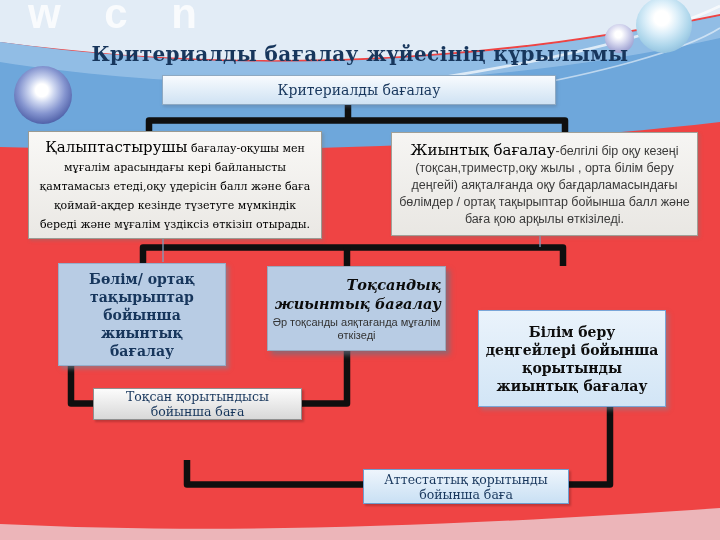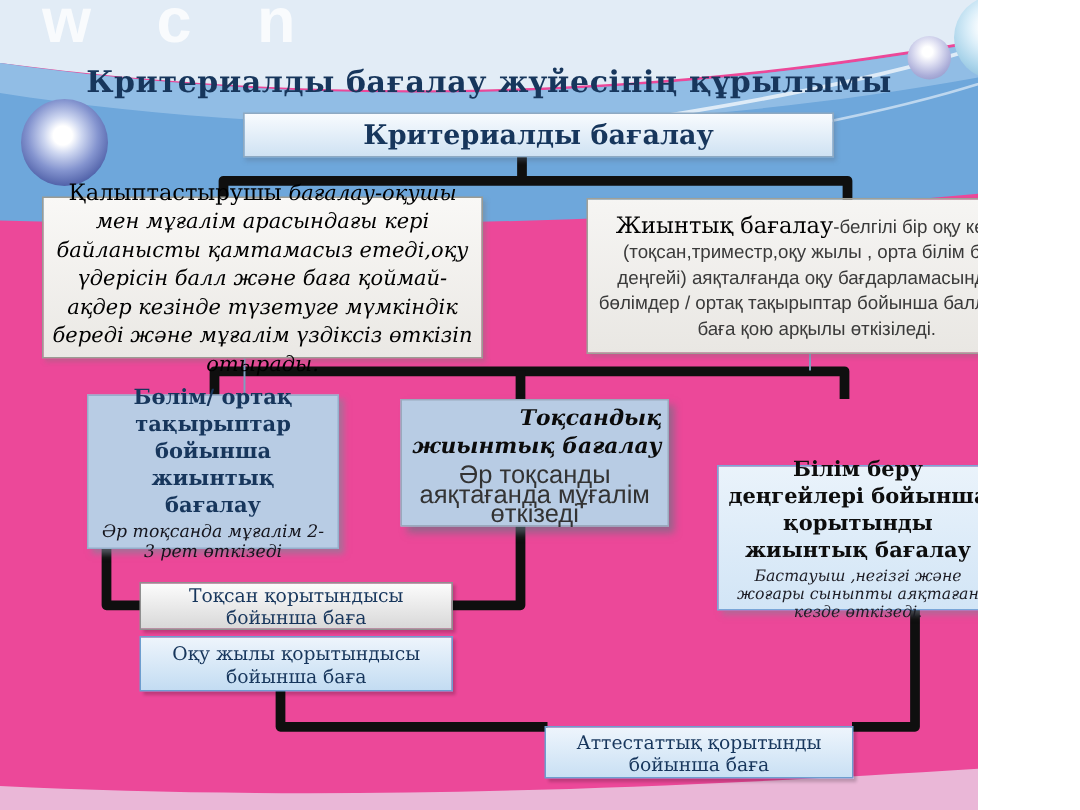--- a/index.html
+++ b/index.html
@@ -1,16 +1,16 @@
 <!DOCTYPE html>
 <html><head>
 <meta charset="utf-8">
 <style>
   html,body{margin:0;padding:0;background:#fff;}
-  .slide{position:relative;width:652px;height:540px;overflow:hidden;background:#ec4899;
+  .slide{position:relative;width:720px;height:540px;overflow:hidden;background:#ef4444;
          font-family:"DejaVu Serif",serif;}
   svg{display:block;}
 
   
   .bgsvg{position:absolute;left:0;top:0;z-index:0;}
   .watermark{position:absolute;left:28px;top:-10px;z-index:1;
     font-family:"Liberation Sans",sans-serif;font-weight:bold;font-size:42px;
     color:rgba(255,255,255,.78);letter-spacing:16px;}
   .sphere{position:absolute;border-radius:50%;z-index:1;}
   .sphere-left{left:14px;top:66px;width:58px;height:58px;
@@ -24,61 +24,61 @@
     font-weight:bold;font-size:20px;color:#17365c;letter-spacing:.4px;}
 
   .connectors{position:absolute;left:0;top:0;z-index:2;pointer-events:none;}
 
   .node{position:absolute;z-index:3;display:flex;flex-direction:column;
     align-items:center;justify-content:center;text-align:center;box-sizing:border-box;}
 
   .box-root{left:162px;top:75px;width:394px;height:30px;
     background:linear-gradient(#f8fbfe,#cfe2f3);border:1px solid #8ea9c2;
     box-shadow:1px 2px 3px rgba(90,110,135,.35);
-    font-weight:bold;font-size:18px;color:#17365c;}
+    font-weight:normal;font-size:14px;color:#17365c;}
 
   .node-formative{left:28px;top:131px;width:294px;height:108px;padding:3px 6px;
     background:linear-gradient(#f9f8f6,#eae8e4);border:1px solid #9b9b93;
     box-shadow:2px 2px 3px rgba(120,120,120,.35);}
   .node-formative p{margin:0;line-height:17px;}
   .lead-bold{font-weight:normal;font-size:15px;color:#000;font-style:normal;}
-  .script{font-style:italic;font-size:14px;color:#000;}
+  .script{font-size:11px;color:#000;}
 
   .node-summative{left:391px;top:132px;width:307px;height:104px;padding:3px 5px;
     background:linear-gradient(#f6f5f3,#e9e7e3);border:1px solid #a0a098;
     box-shadow:2px 2px 3px rgba(120,120,120,.35);align-items:center;}
   .node-summative p{margin:0;line-height:16px;}
   .narrow{font-family:"Liberation Sans",sans-serif;font-size:12.5px;color:#3a3a3a;}
 
   .node-section{left:58px;top:263px;width:168px;height:103px;padding:2px 8px;
     background:#b8cce4;border:1px solid #95aecb;
     box-shadow:3px 3px 4px rgba(125,135,150,.6);}
   .node-section .t{font-weight:bold;font-size:14px;color:#17365c;line-height:18px;}
   .node-section .s{font-style:italic;font-size:11.5px;color:#14141c;line-height:13px;margin-top:2px;}
 
   .node-quarterly{left:267px;top:266px;width:179px;height:85px;padding:2px 4px;
     background:#b8cce4;border:1px solid #9aa9bd;
     box-shadow:4px 4px 5px rgba(105,115,130,.65);}
   .node-quarterly .t{font-weight:bold;font-style:italic;font-size:14.5px;color:#0b0b0b;line-height:19px;text-align:right;}
-  .node-quarterly .s{font-family:"Liberation Sans",sans-serif;font-size:17px;color:#333;line-height:13px;margin-top:3px;}
+  .node-quarterly .s{font-family:"Liberation Sans",sans-serif;font-size:11px;color:#333;line-height:13px;margin-top:3px;}
 
   .node-level{left:478px;top:262px;width:188px;height:97px;padding:2px 4px;
     background:linear-gradient(#eaf3fb,#d2e5f6);border:1px solid #7aa6d8;
     box-shadow:3px 3px 4px rgba(125,135,150,.5);margin-top:48px;}
   .node-level .t{font-weight:bold;font-size:14px;color:#0d0d0d;line-height:18px;}
   .node-level .s{font-style:italic;font-size:10.5px;color:#1c1c24;line-height:12px;margin-top:2px;}
 
   .box-small{font-weight:normal;font-size:12.5px;color:#17365c;line-height:15px;}
   .box-quarter-grade{left:93px;top:388px;width:209px;height:32px;
     background:linear-gradient(#fcfcfc,#d8d8d8);border:1px solid #8f8f8f;
     box-shadow:2px 2px 2px rgba(0,0,0,.2);}
   .box-year-grade{left:93px;top:424px;width:209px;height:37px;
     background:linear-gradient(#eef5fc,#c3dcf2);border:1px solid #6d9ecf;
     box-shadow:2px 2px 2px rgba(0,0,0,.2);}
-  .box-attest{left:363px;top:484px;width:206px;height:35px;
+  .box-attest{left:363px;top:469px;width:206px;height:35px;
     background:linear-gradient(#eef5fc,#c9e0f4);border:1px solid #6d9ecf;
     box-shadow:2px 2px 2px rgba(0,0,0,.2);}
 </style>
 </head>
 <body>
 
 <div class="slide">
 
   <svg class="bgsvg" width="720" height="540" viewBox="0 0 720 540">
     <path d="M0,0 L720,0 L720,14 C430,72 200,68 0,42 Z" fill="#e2ecf6"></path>
@@ -125,38 +125,33 @@
   </div>
 
   <div class="node node-summative">
     <p>
       <span class="lead-bold">Жиынтық бағалау</span><span class="narrow">-белгілі бір оқу кезеңі (тоқсан,триместр,оқу жылы , орта білім беру деңгейі) аяқталғанда оқу бағдарламасындағы бөлімдер / ортақ тақырыптар бойынша балл және баға қою арқылы өткізіледі.</span>
     </p>
   </div>
 
   <div class="node node-section">
     <div class="t">Бөлім/ ортақ тақырыптар бойынша жиынтық бағалау</div>
-    <div class="s">Әр тоқсанда мұғалім 2-3 рет өткізеді</div>
   </div>
 
   <div class="node node-quarterly">
     <div class="t">Тоқсандық жиынтық бағалау</div>
     <div class="s">Әр тоқсанды аяқтағанда мұғалім өткізеді</div>
   </div>
 
   <div class="node node-level">
     <div class="t">Білім беру деңгейлері бойынша қорытынды жиынтық бағалау</div>
-    <div class="s">Бастауыш ,негізгі және жоғары сыныпты аяқтаған кезде өткізеді.</div>
   </div>
 
   <div class="node box-small box-quarter-grade">
     <span>Тоқсан қорытындысы бойынша баға</span>
   </div>
 
-  <div class="node box-small box-year-grade">
-    <span>Оқу жылы қорытындысы бойынша баға</span>
-  </div>
 
   <div class="node box-small box-attest">
     <span>Аттестаттық қорытынды бойынша баға</span>
   </div>
 
 </div>
 
 </body></html>

